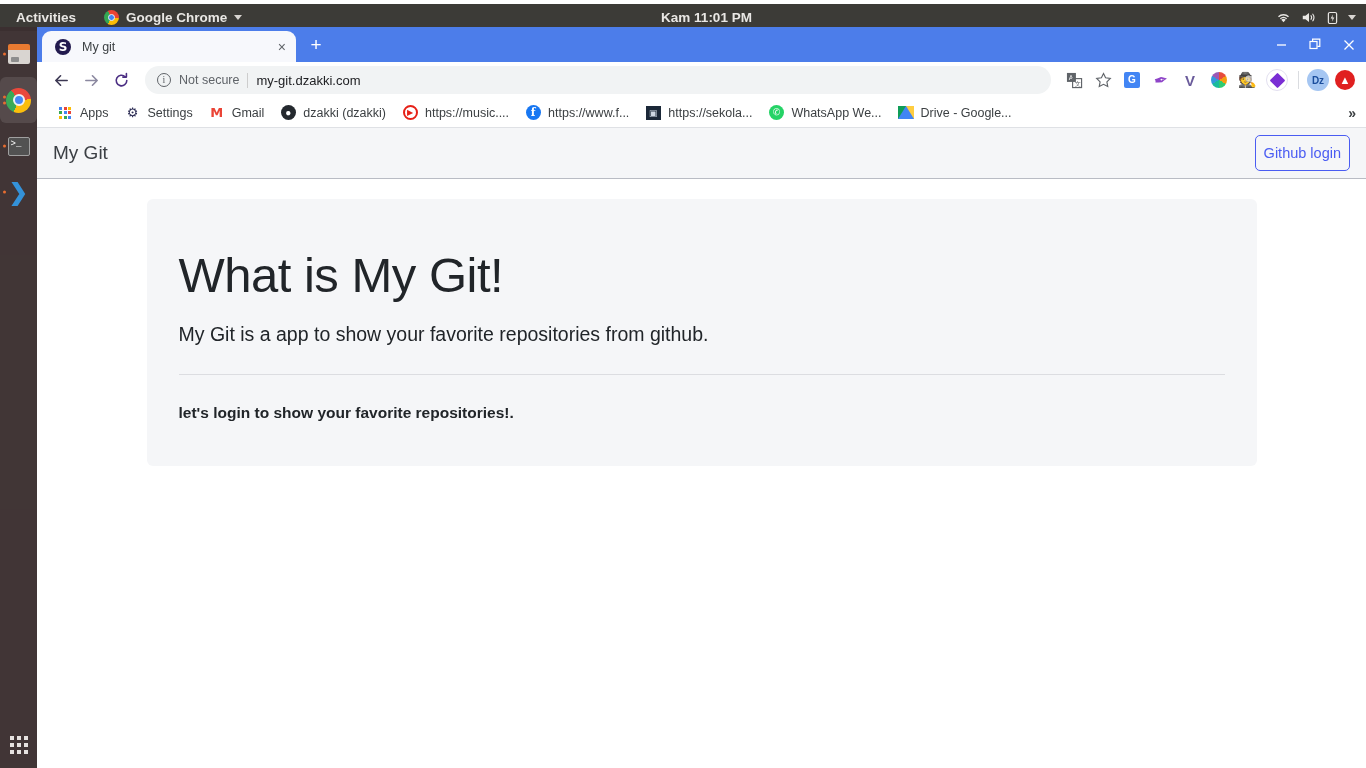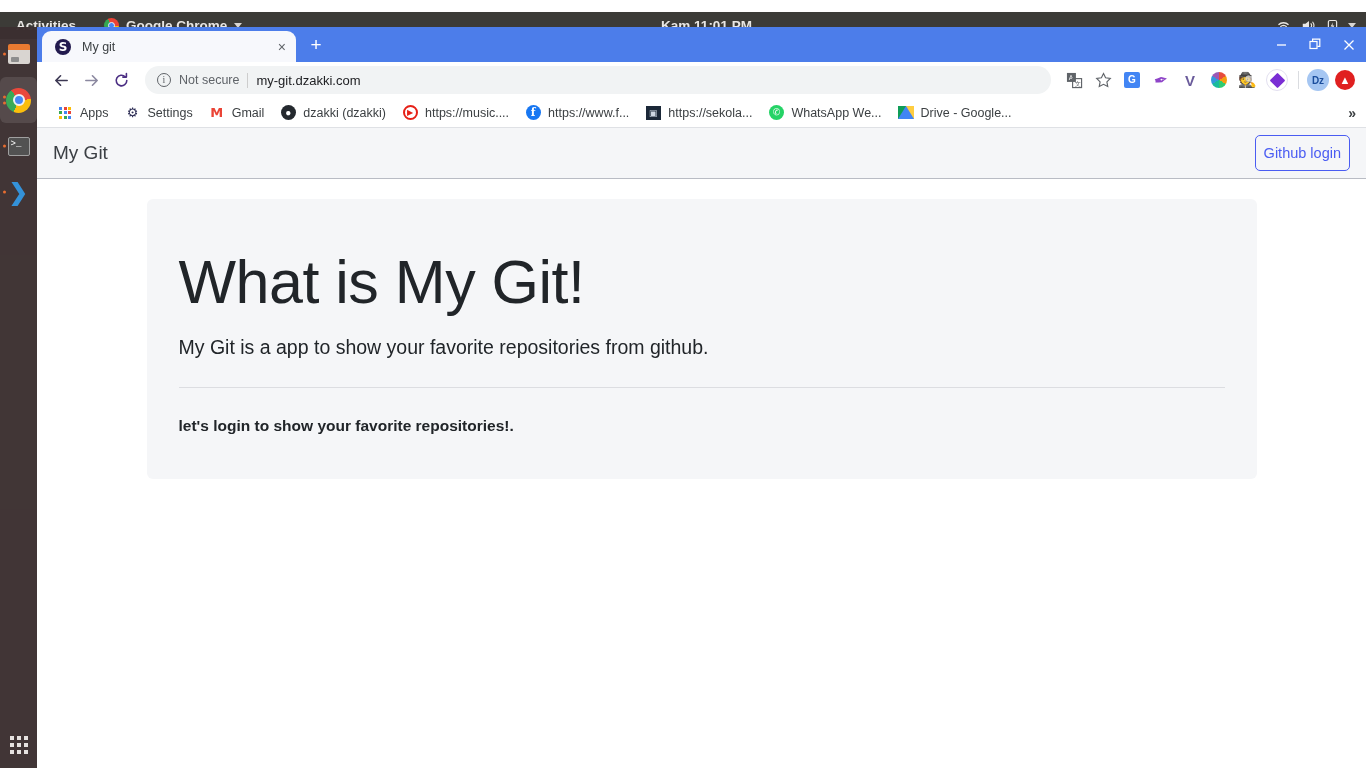--- a/index.html
+++ b/index.html
@@ -4,21 +4,21 @@
 <style>
   * { box-sizing: border-box; margin: 0; padding: 0; }
   html, body {
     width: 1366px; height: 768px;
     font-family: "Liberation Sans", sans-serif;
     overflow: hidden; background: #ffffff;
   }
 
   
   #gnome-topbar {
-    position: absolute; top: 12px; left: 0; width: 1366px; height: 27px;
+    position: absolute; top: 4px; left: 0; width: 1366px; height: 27px;
     background: #3c3b37; color: #e9e7e4;
     display: flex; align-items: center; font-size: 13.5px; font-weight: bold;
   }
   #gnome-topbar .activities { margin-left: 10px; padding: 0 6px; }
   #gnome-topbar .appmenu { display: flex; align-items: center; gap: 7px; margin-left: 22px; }
   .chrome-logo-sm {
     width: 15px; height: 15px; border-radius: 50%;
     background:
       conic-gradient(from -30deg, #ea4335 0deg 120deg, #fbbc05 120deg 240deg, #34a853 240deg 360deg);
     position: relative; flex: none;
@@ -212,21 +212,21 @@
   #github-login {
     margin-left: auto; border: 1px solid #4a5cf2; color: #4a5cf2; background: transparent;
     font-size: 14.5px; padding: 9px 8px; border-radius: 5px;
     font-family: "Liberation Sans", sans-serif; cursor: pointer;
   }
   #card {
     margin: 20px auto 0; width: 1110px; background: #f5f6f8; border-radius: 6px;
     padding: 50px 32px 44px;
   }
   #hero-title {
-    font-size: 61px; font-weight: normal; color: #212529; line-height: 1.1;
+    font-size: 49px; font-weight: normal; color: #212529; line-height: 1.1;
     letter-spacing: -0.5px;
   }
   #hero-sub { font-size: 19.5px; color: #212529; margin-top: 20px; font-weight: 300; }
   #divider { border: none; border-top: 1px solid #dcdde1; margin: 28px 0 0; }
   #cta { font-size: 15.5px; font-weight: bold; color: #212529; margin-top: 29px; }
 </style>
 </head>
 <body>
 
 <div id="gnome-topbar">

